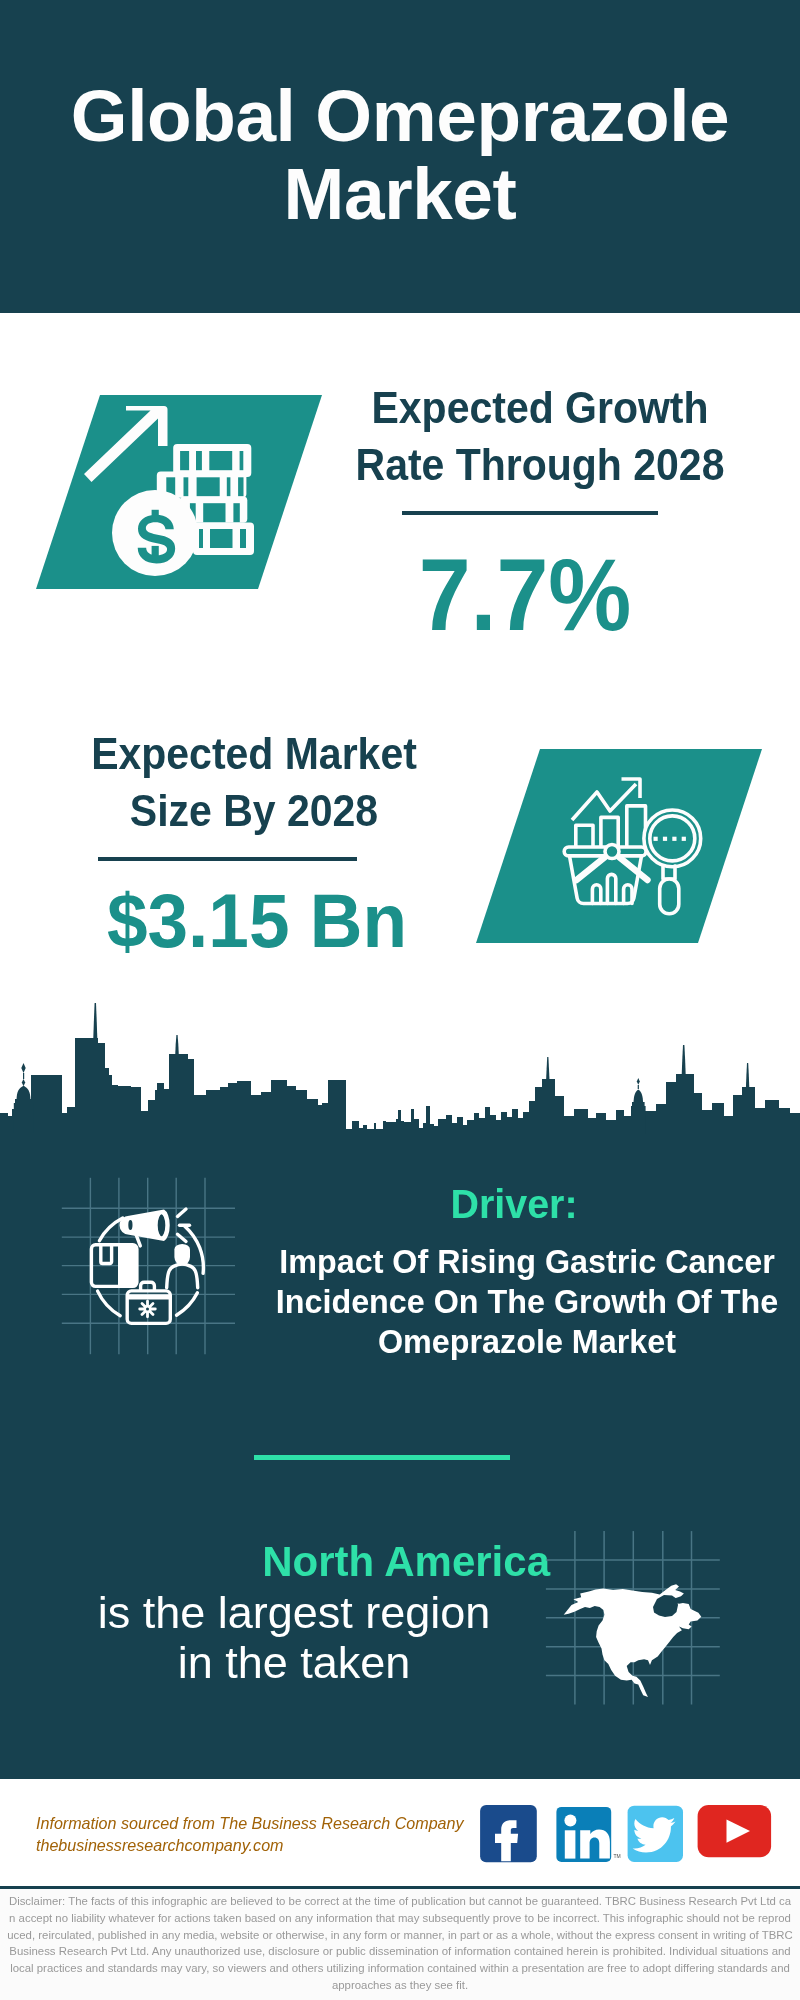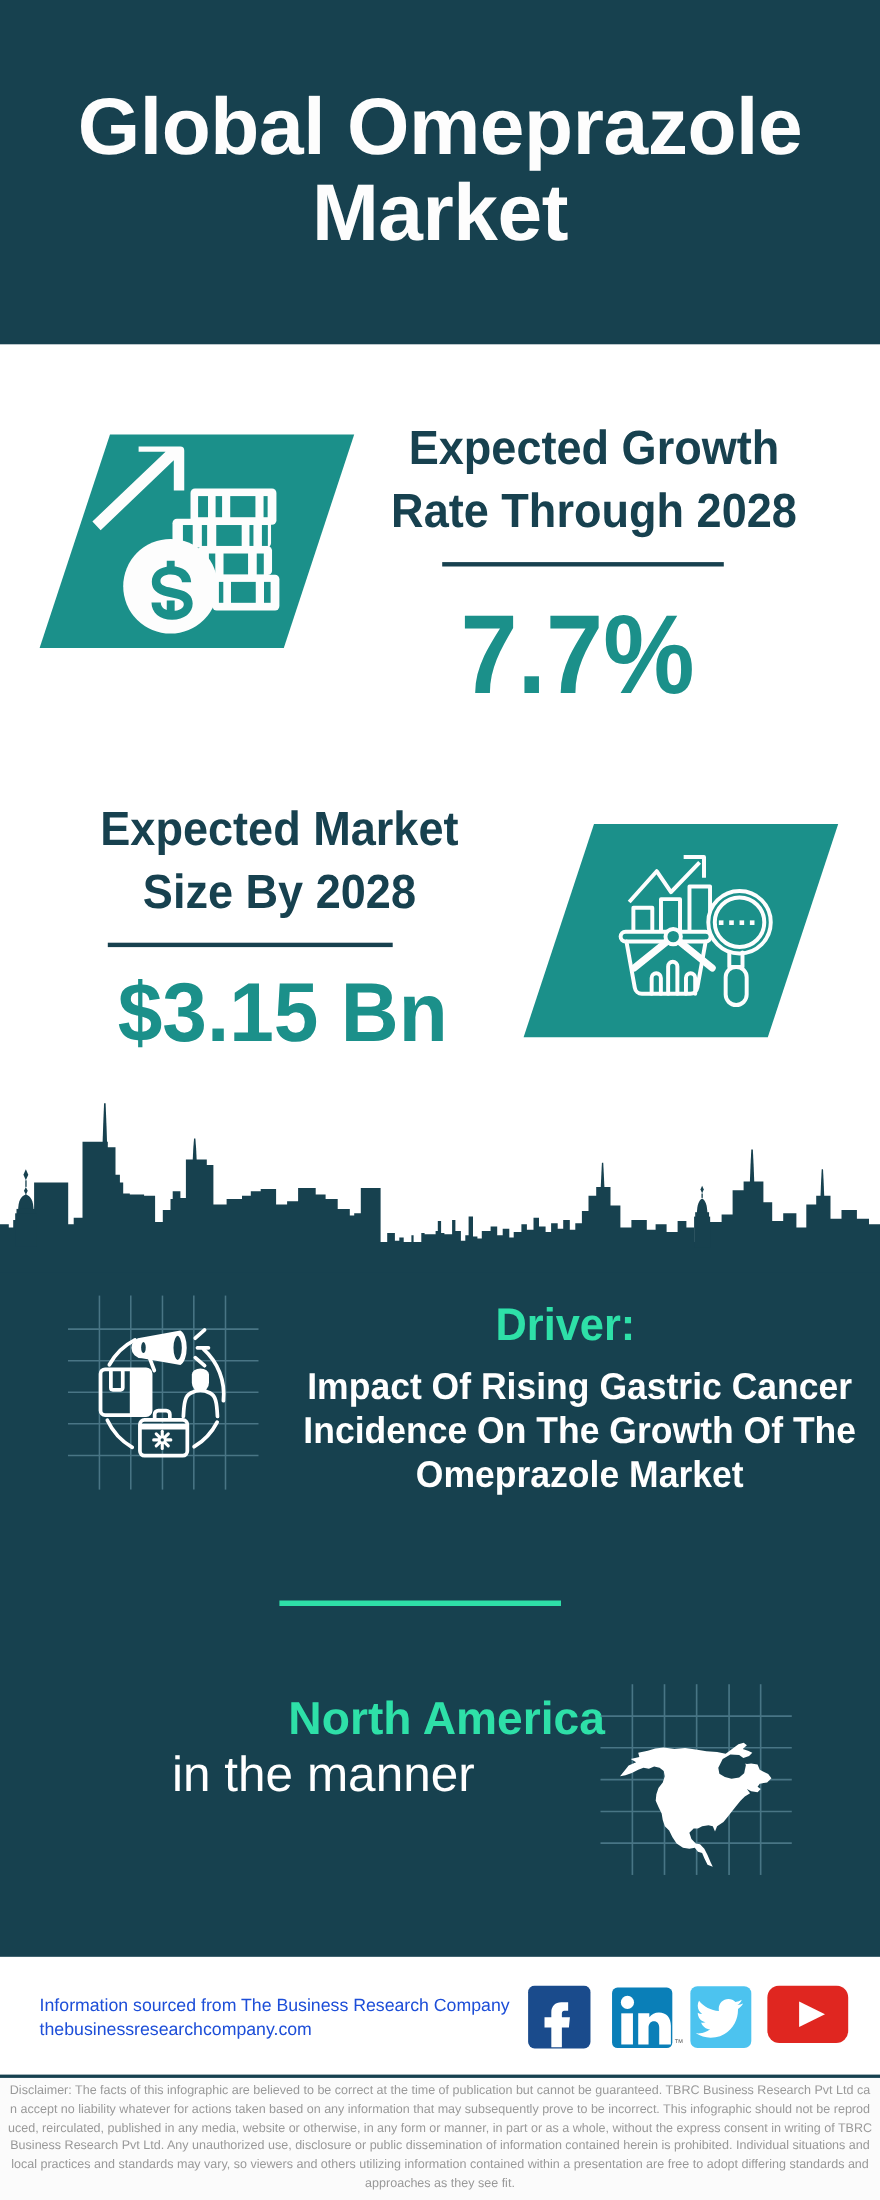--- a/index.html
+++ b/index.html
@@ -21,21 +21,21 @@
 
   .drv-label{position:absolute;color:#2ee0a8;font-weight:bold;text-align:center;transform:scaleX(0.95);white-space:nowrap;}
   .drv-text{position:absolute;color:#ffffff;font-weight:bold;text-align:center;transform:scaleX(0.95);white-space:nowrap;}
   .sep{position:absolute;background:#2ee0a8;height:4.5px;}
   .reg-hi{position:absolute;color:#2ee0a8;font-weight:bold;text-align:right;white-space:nowrap;}
   .reg-txt{position:absolute;color:#ffffff;text-align:center;white-space:nowrap;}
 
   
   .foot{left:0;top:1779px;width:800px;height:221px;background:#fff;}
   .discbg{position:absolute;left:0;top:110px;width:800px;height:111px;background:#fbfbfb;}
-  .src{position:absolute;color:#1d4ed8;white-space:nowrap;}
+  .src{position:absolute;color:#a16207;white-space:nowrap;font-style:italic;}
   .rule2{position:absolute;background:#17414f;height:2px;}
   .disc{position:absolute;color:#999999;word-break:break-all;text-align:center;}
 </style>
 </head>
 <body>
 
 <div class="page">
 
   <div class="abs hdr">
     <h1>Global Omeprazole Market</h1>
@@ -213,21 +213,22 @@
   <div class="drv-text" style="left:227px;top:1242px;width:600px;font-size:34px;line-height:39.8px;">
     <div>Impact Of Rising Gastric Cancer</div>
     <div>Incidence On The Growth Of The</div>
     <div>Omeprazole Market</div>
   </div>
 
   <div class="sep" style="left:254px;top:1455px;width:256px;"></div>
 
   <div class="reg-hi" style="left:50px;top:1537px;width:500px;font-size:42px;line-height:50px;">North America</div>
   <div class="reg-txt" style="left:44px;top:1588px;width:500px;font-size:45px;line-height:50.2px;">
-    <div>in the manner</div>
+    <div>is the largest region</div>
+    <div>in the taken</div>
   </div>
   <div class="abs" style="left:545px;top:1515px;width:190px;height:195px;">
     <svg width="190" height="195" viewBox="0 0 190 195" xmlns="http://www.w3.org/2000/svg">
       <g stroke="#527f8f" stroke-width="1.5" opacity="0.85">
         <line x1="29.9" y1="16.1" x2="29.9" y2="189.5"></line>
         <line x1="59.1" y1="16.1" x2="59.1" y2="189.5"></line>
         <line x1="88.3" y1="16.1" x2="88.3" y2="189.5"></line>
         <line x1="117.8" y1="16.1" x2="117.8" y2="189.5"></line>
         <line x1="146.5" y1="16.1" x2="146.5" y2="189.5"></line>
         <line x1="0.9" y1="45.1" x2="174.8" y2="45.1"></line>

